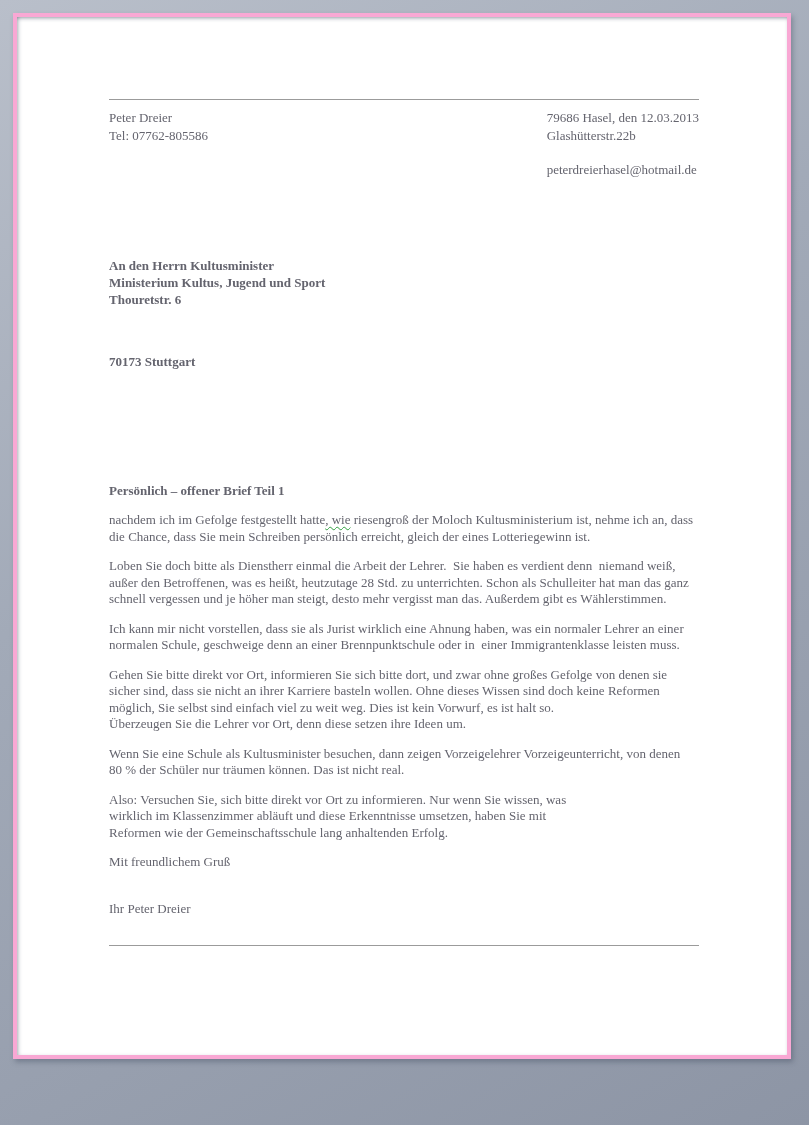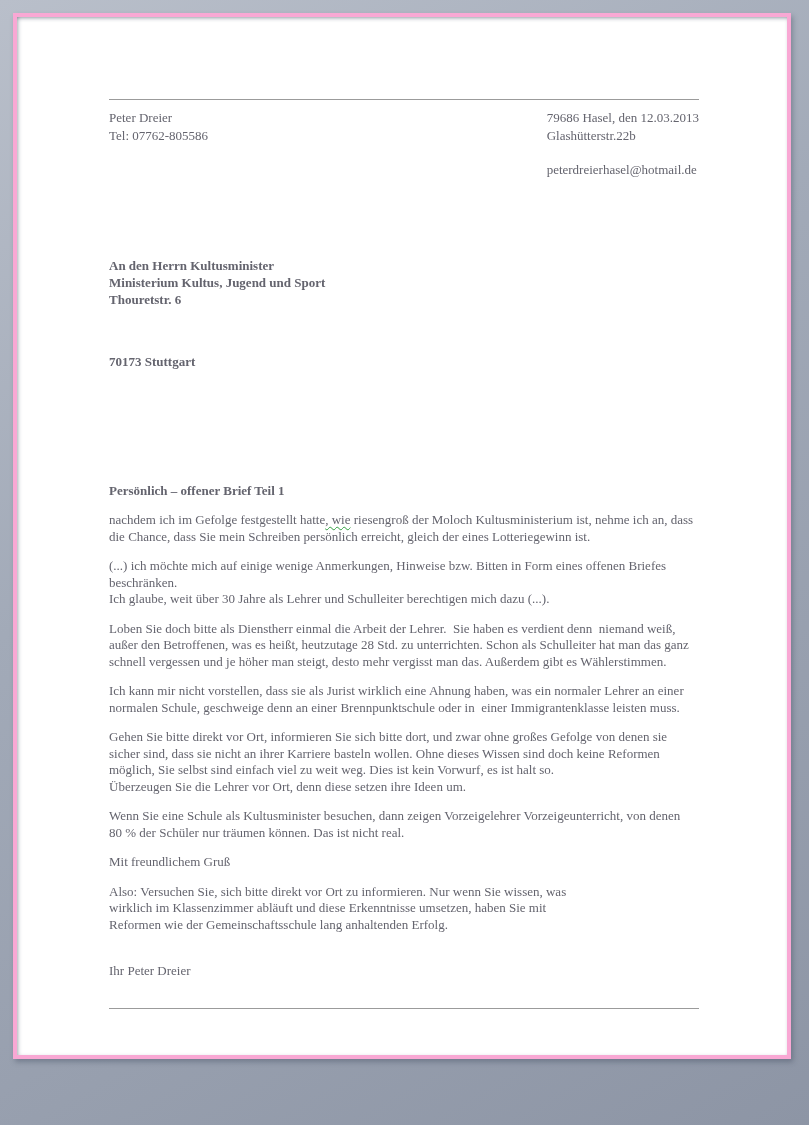--- a/index.html
+++ b/index.html
@@ -113,44 +113,41 @@
 Thouretstr. 6</div>
       <div class="recipient-city">70173 Stuttgart</div>
     </div>
 
     <div class="subject">Persönlich – offener Brief Teil 1</div>
 
 
     <div class="para"><span>nachdem ich im Gefolge festgestellt hatte</span><span class="grammar-mark">, wie</span><span> riesengroß der Moloch Kultusministerium ist, nehme ich an, dass
 die Chance, dass Sie mein Schreiben persönlich erreicht, gleich der eines Lotteriegewinn ist.</span></div>
 
-    <div class="para">(...) ich möchte mich auf einige wenige Anmerkungen, Hinweise bzw. Bitten in Form eines offenen Briefes
-beschränken.
-Ich glaube, weit über 30 Jahre als Lehrer und Schulleiter berechtigen mich dazu (...).</div>
 
     <div class="para">Loben Sie doch bitte als Dienstherr einmal die Arbeit der Lehrer.  Sie haben es verdient denn  niemand weiß,
 außer den Betroffenen, was es heißt, heutzutage 28 Std. zu unterrichten. Schon als Schulleiter hat man das ganz
 schnell vergessen und je höher man steigt, desto mehr vergisst man das. Außerdem gibt es Wählerstimmen.</div>
 
     <div class="para">Ich kann mir nicht vorstellen, dass sie als Jurist wirklich eine Ahnung haben, was ein normaler Lehrer an einer
 normalen Schule, geschweige denn an einer Brennpunktschule oder in  einer Immigrantenklasse leisten muss.</div>
 
 
     <div class="para">Gehen Sie bitte direkt vor Ort, informieren Sie sich bitte dort, und zwar ohne großes Gefolge von denen sie
 sicher sind, dass sie nicht an ihrer Karriere basteln wollen. Ohne dieses Wissen sind doch keine Reformen
 möglich, Sie selbst sind einfach viel zu weit weg. Dies ist kein Vorwurf, es ist halt so.
 Überzeugen Sie die Lehrer vor Ort, denn diese setzen ihre Ideen um.</div>
 
     <div class="para">Wenn Sie eine Schule als Kultusminister besuchen, dann zeigen Vorzeigelehrer Vorzeigeunterricht, von denen
 80 % der Schüler nur träumen können. Das ist nicht real.</div>
 
-    <div class="para closing">Mit freundlichem Gruß</div>
-
     <div class="para">Also: Versuchen Sie, sich bitte direkt vor Ort zu informieren. Nur wenn Sie wissen, was
 wirklich im Klassenzimmer abläuft und diese Erkenntnisse umsetzen, haben Sie mit
 Reformen wie der Gemeinschaftsschule lang anhaltenden Erfolg.</div>
+
+    <div class="para closing">Mit freundlichem Gruß</div>
 
     <div class="para signature">Ihr Peter Dreier</div>
 
     <hr class="rule rule-bottom">
 
   </div>
 </div>
 
 </body></html>

